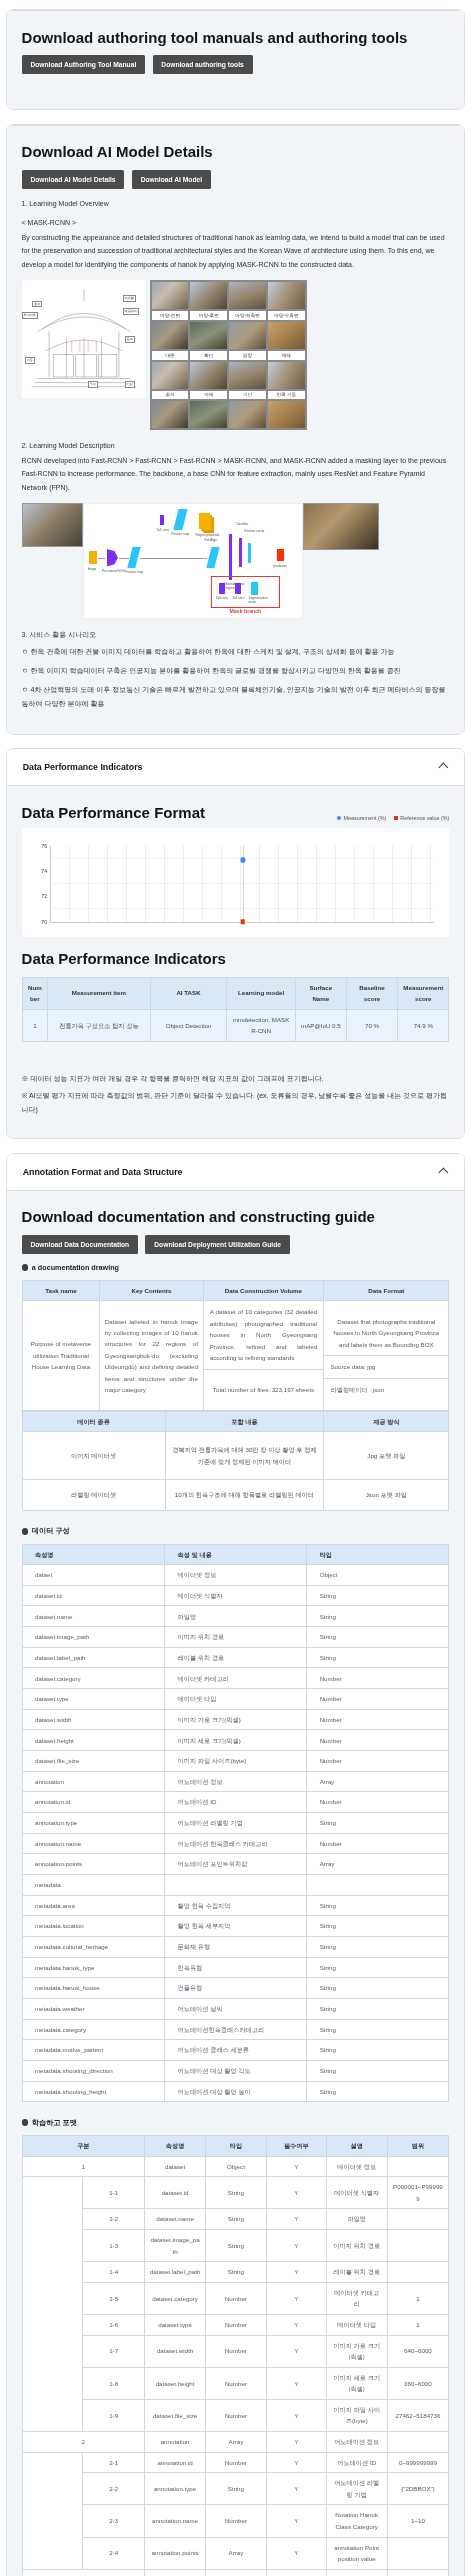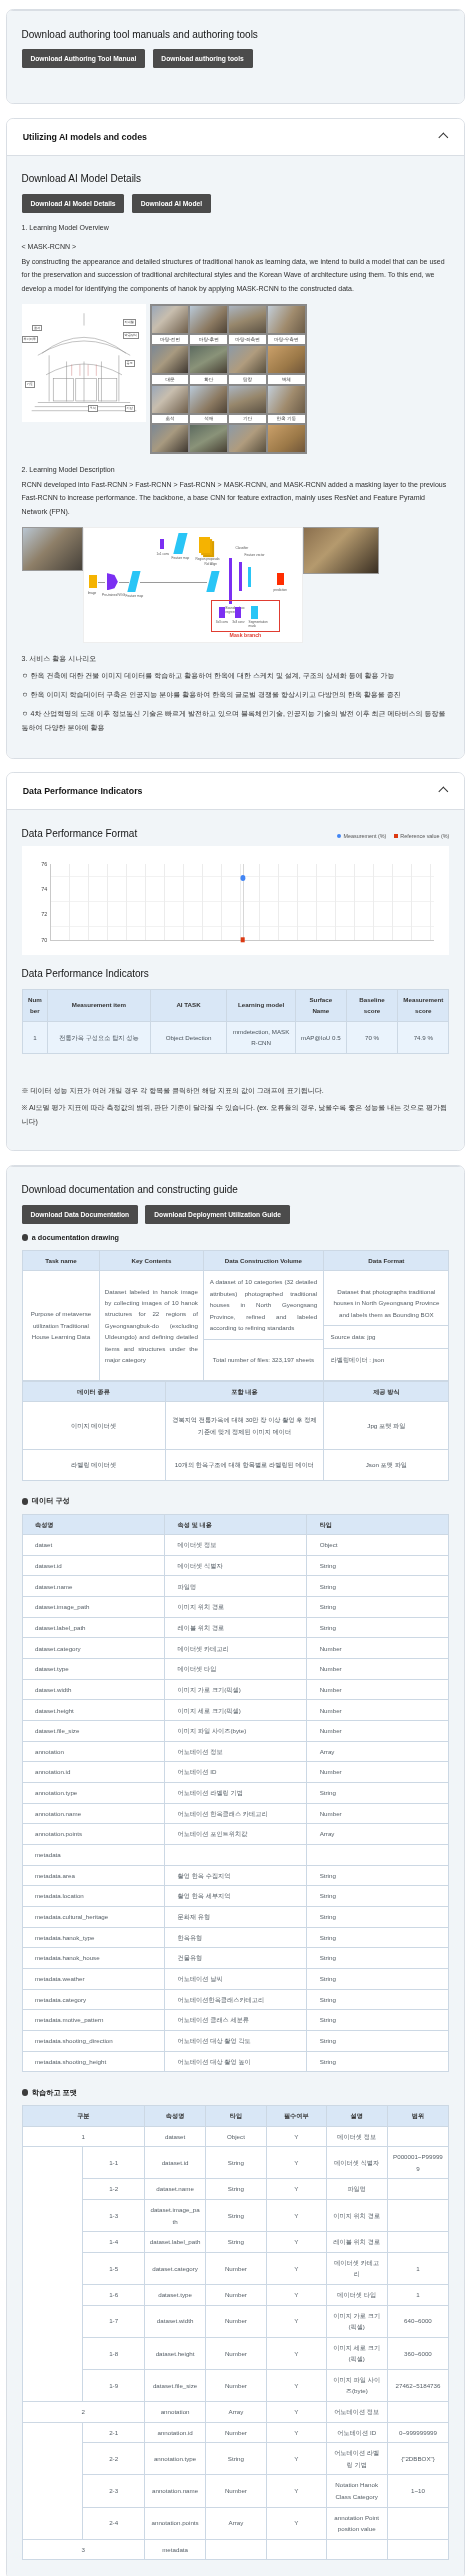--- a/index.html
+++ b/index.html
@@ -2,21 +2,21 @@
 <html style="font-size:8.2px"><head>
 <meta charset="utf-8">
 <style>
   html,body{margin:0;padding:0;background:#fff;}
   body{width:471px;font-family:"Liberation Sans",sans-serif;color:#222;}
   .card{border:0.5px solid #d9dee4;border-radius:7.2px;margin:9.3px 6.2px 13.4px;background:#fff;overflow:hidden;}
   .card-header{display:flex;justify-content:space-between;align-items:center;padding:13px 15.5px;background:#fff;cursor:pointer;}
   .card-title{font-size:8.8px;font-weight:bold;color:#151515;margin:0;}
   .chev{width:5.7px;height:5.7px;border-left:1px solid #333;border-top:1px solid #333;transform:rotate(45deg);margin-right:2.1px;flex:none;}
   .card-body{background:#f1f5f8;border-top:0.5px solid #d9dee4;padding:17.5px 14.4px 18.5px;}
-  .sec-h{font-size:10px;font-weight:normal;color:#151515;margin:0 0 9.3px;}
+  .sec-h{font-size:15px;font-weight:bold;color:#151515;margin:0 0 9.3px;}
   .btn-row{margin:0 0 3.1px;}
   .btn-dark{background:#4b4b4b;color:#fff;font-weight:bold;font-size:6.7px;padding:6.2px 8.8px;border:none;border-radius:1.5px;margin-right:5.2px;cursor:pointer;font-family:"Liberation Sans",sans-serif;}
   .body-text{font-size:7px;color:#2e2e2e;line-height:1.95;margin:5.2px 0;}
   .sub-h{font-size:7px;color:#2e2e2e;margin:11.3px 0 4.1px;}
   
   .img-row{display:flex;align-items:flex-start;margin:8.2px 0 3.1px;}
   .hanok-diagram{width:124px;height:118px;background:#fff;position:relative;flex:none;margin-right:4.1px;}
   .d-label{position:absolute;font-size:3.1px;color:#333;border:0.5px solid #888;background:#fff;padding:0 1px;line-height:1.5;white-space:nowrap;}
   .photo-grid{width:155px;display:grid;grid-template-columns:repeat(4,1fr);border:0.5px solid #8a8a8a;background:#fff;flex:none;}
   .tile{height:27px;border:0.5px solid #8a8a8a;}
@@ -82,24 +82,20 @@
       <h3 class="sec-h">Download authoring tool manuals and authoring tools</h3>
       <div class="btn-row">
         <button class="btn-dark">Download Authoring Tool Manual</button>
         <button class="btn-dark">Download authoring tools</button>
       </div>
       <div class="gap-lg"></div>
     </div>
   </section>
 
   <section class="card">
-    <header class="card-header">
-      <h2 class="card-title">Utilizing AI models and codes</h2>
-      <span class="chev"></span>
-    </header>
     <div class="card-body">
       <h3 class="sec-h">Download AI Model Details</h3>
       <div class="btn-row">
         <button class="btn-dark">Download AI Model Details</button>
         <button class="btn-dark">Download AI Model</button>
       </div>
       <p class="sub-h">1. Learning Model Overview</p>
       <p class="sub-h">&lt; MASK-RCNN &gt;</p>
       <p class="body-text">By constructing the appearance and detailed structures of traditional hanok as learning data, we intend to build a model that can be used for the preservation and succession of traditional architectural styles and the Korean Wave of architecture using them. To this end, we develop a model for identifying the components of hanok by applying MASK-RCNN to the constructed data.</p>
 
@@ -287,20 +283,24 @@
           </tbody>
         </table>
       <div class="gap-lg"></div>
       <div class="gap-lg"></div>
       <p class="note">※ 데이터 성능 지표가 여러 개일 경우 각 항목을 클릭하면 해당 지표의 값이 그래프에 표기됩니다.</p>
       <p class="note">※ AI모델 평가 지표에 따라 측정값의 범위, 판단 기준이 달라질 수 있습니다. (ex. 오류율의 경우, 낮을수록 좋은 성능을 내는 것으로 평가됩니다)</p>
     </div>
   </section>
 
   <section class="card">
+    <header class="card-header">
+      <h2 class="card-title">Annotation Format and Data Structure</h2>
+      <span class="chev"></span>
+    </header>
     <div class="card-body">
       <h3 class="sec-h">Download documentation and constructing guide</h3>
       <div class="btn-row">
         <button class="btn-dark">Download Data Documentation</button>
         <button class="btn-dark">Download Deployment Utilization Guide</button>
       </div>
 
       <div class="dot-label" style="margin-top:9.3px">
         <span class="dot-bullet"></span>
         <span>a documentation drawing</span>

